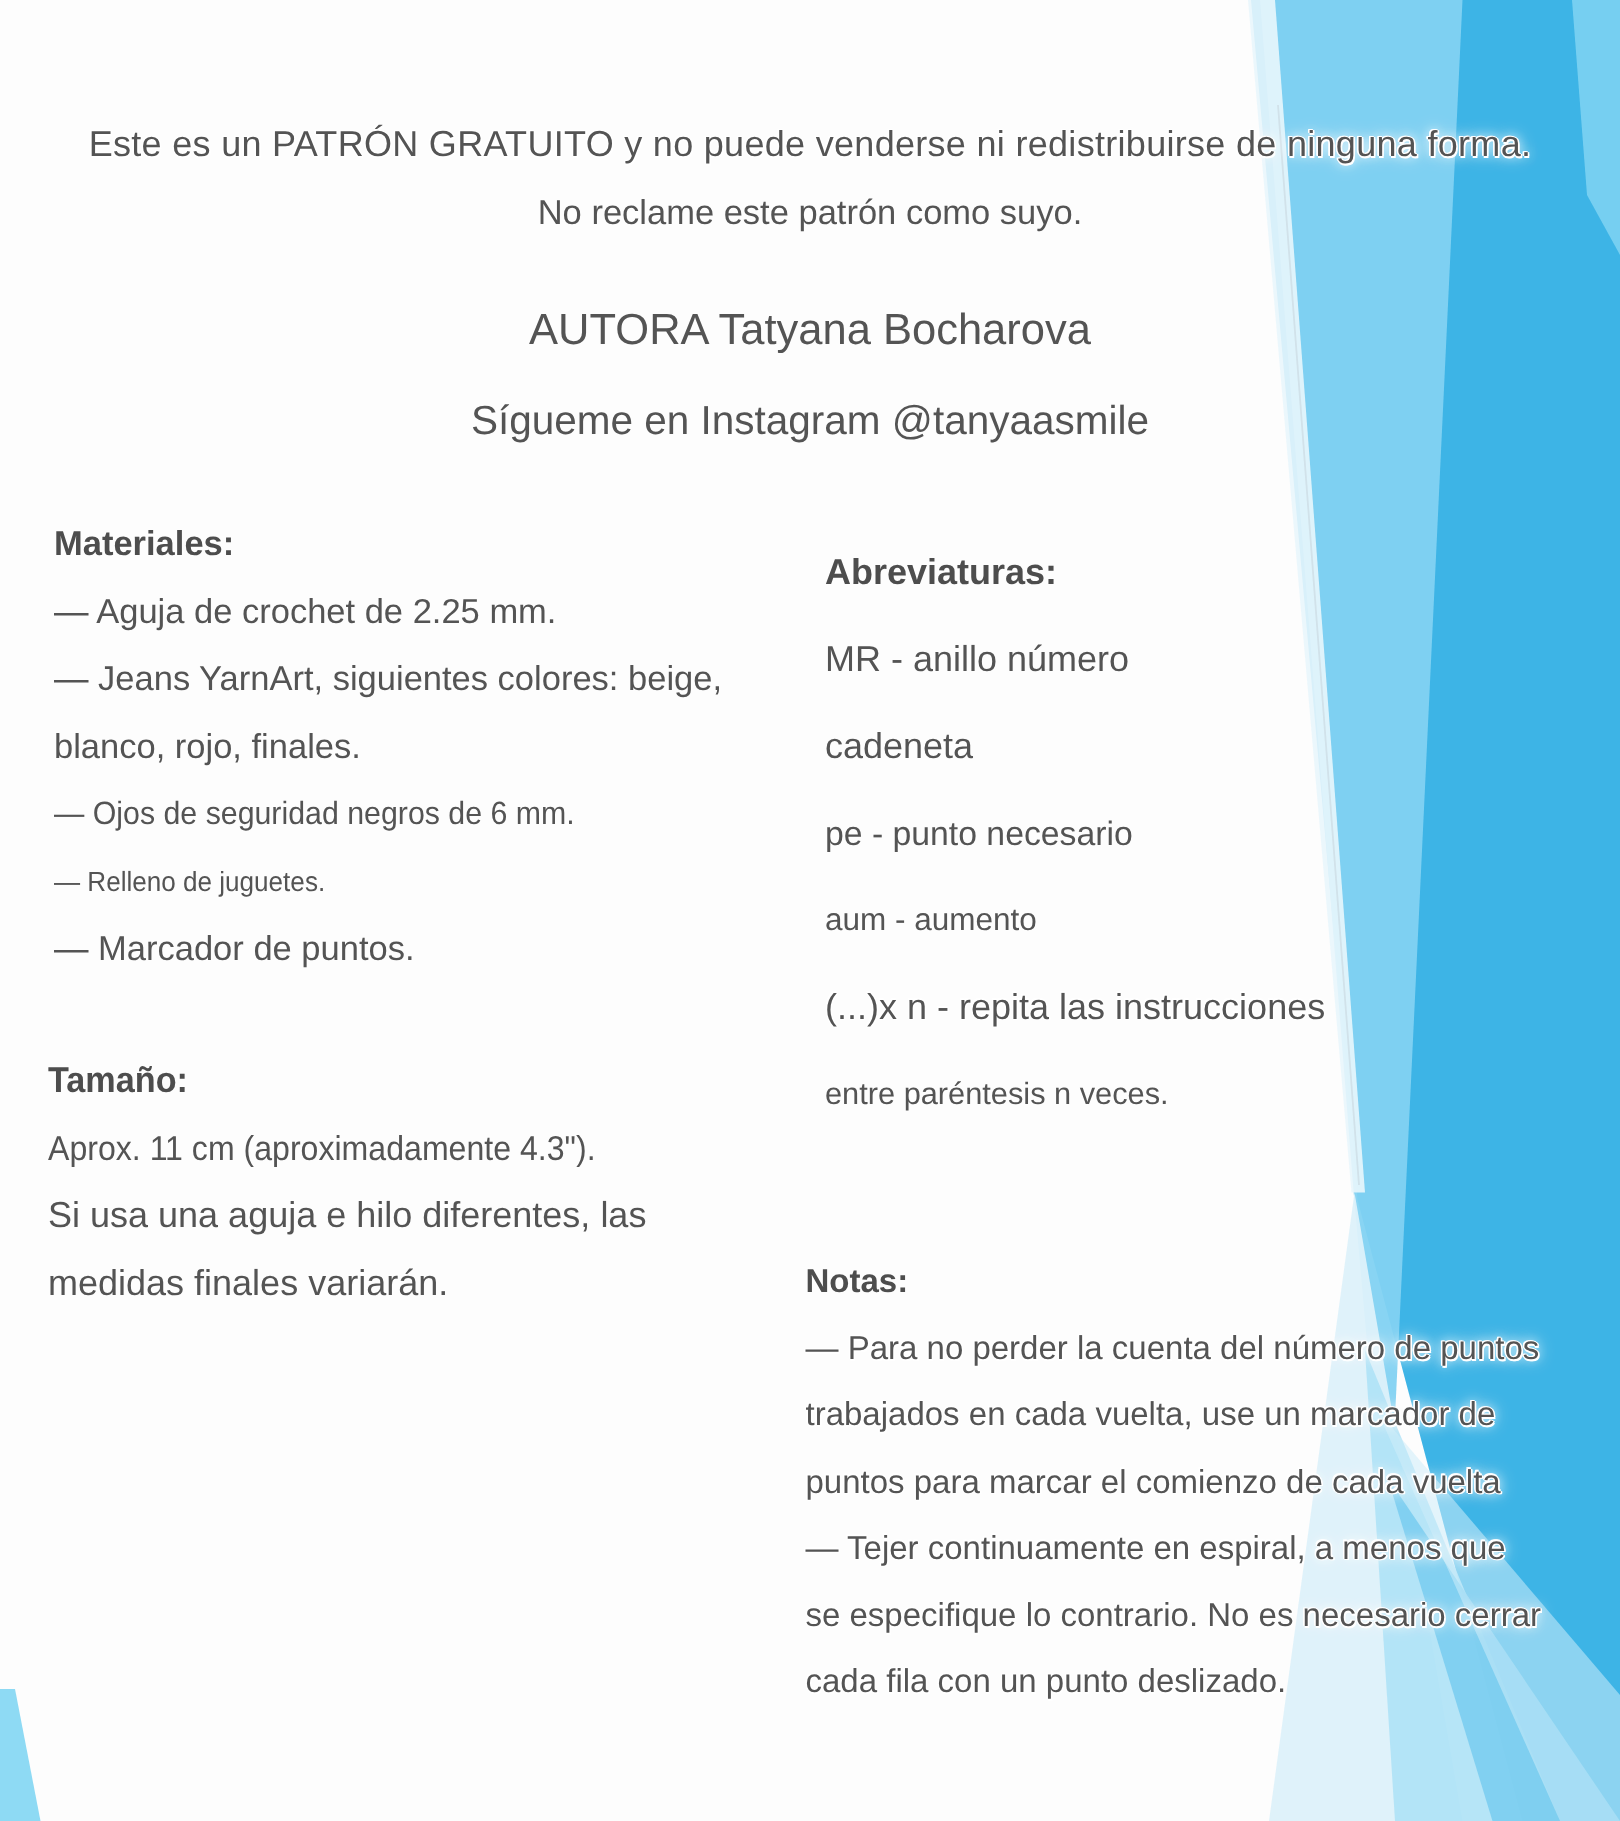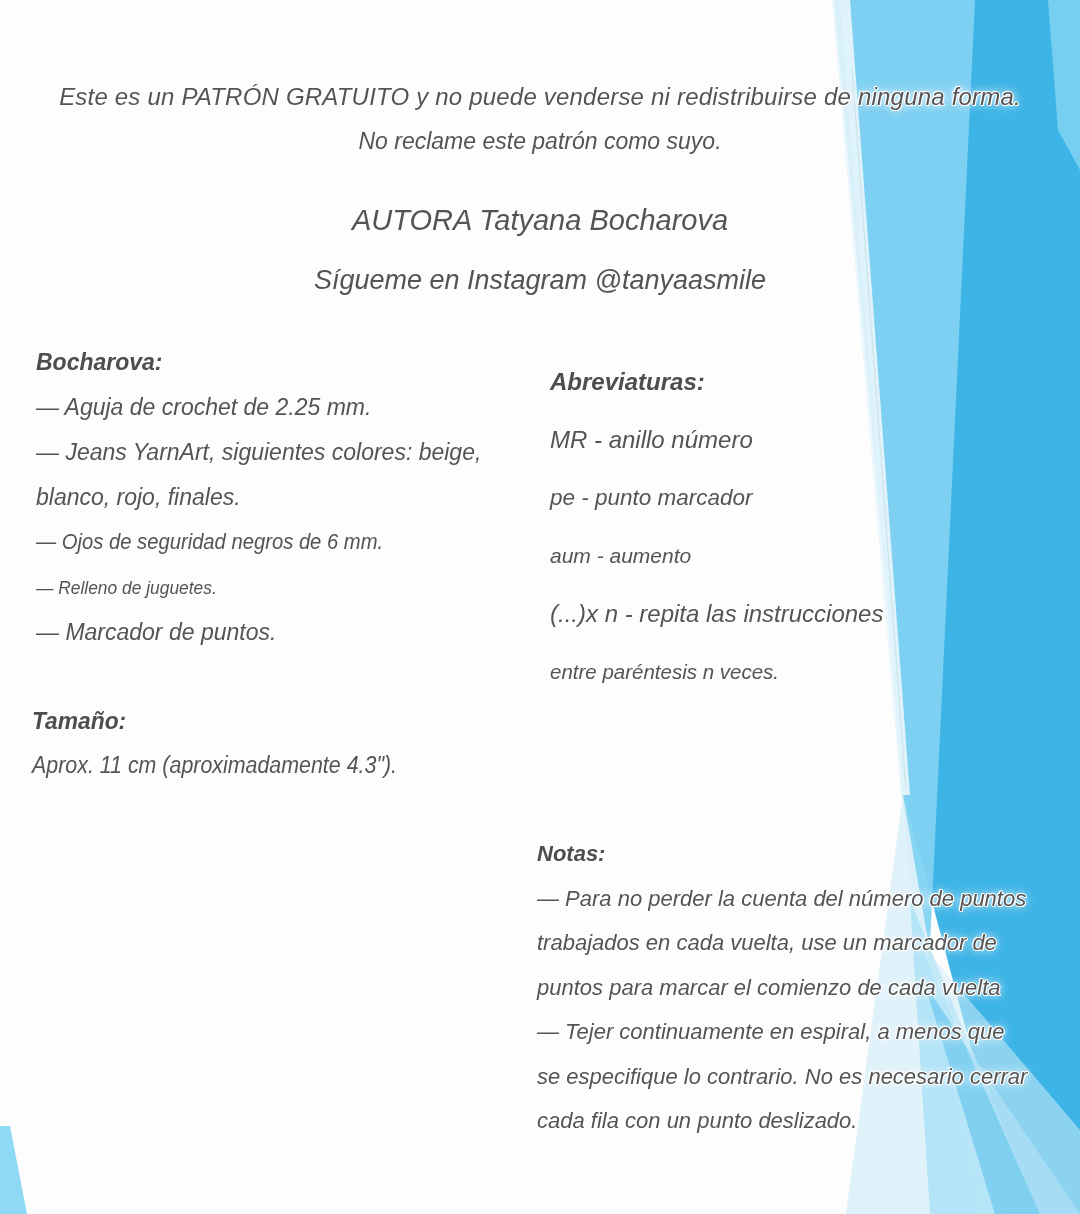--- a/index.html
+++ b/index.html
@@ -3,21 +3,21 @@
 <meta charset="utf-8">
 <style>
   html,body{margin:0;padding:0;}
   body{
     width:1080px;height:1214px;position:relative;overflow:hidden;
     background:#fdfdfd;
     font-family:"Liberation Sans","DejaVu Sans",sans-serif;
     color:#545454;
   }
   #facet-bg{position:absolute;inset:0;z-index:0;}
-  .txt{position:absolute;z-index:2;margin:0;font-style:italic;}
+  .txt{position:absolute;z-index:2;margin:0;}
   .center{left:0;width:1080px;text-align:center;}
   
   .glow{text-shadow:0 1px 0 #fff,0 -1px 0 #fff,1px 0 0 #fff,-1px 0 0 #fff,
         1px 1px 0 #fff,-1px -1px 0 #fff,0 0 7px #fff,0 0 12px rgba(255,255,255,.9);}
   .h-line1{top:83px;font-size:24px;letter-spacing:.2px;}
   .h-line2{top:128px;font-size:23px;}
   .h-author{top:204px;font-size:29px;}
   .h-insta{top:265px;font-size:27px;}
 
   .sec-title{font-size:25px;font-weight:bold;color:#4d4d4d;margin:0 0 17px 0;}
@@ -55,37 +55,39 @@
   <line x1="852" y1="70" x2="906" y2="790" stroke="#ccdbe3" stroke-width="1.2" opacity="0.7"></line>
   <polygon points="0,1126 10,1126 27,1214 0,1214" fill="#8edaf4"></polygon>
 </svg>
 
 <p class="txt center h-line1 glow">Este es un PATRÓN GRATUITO y no puede venderse ni redistribuirse de ninguna forma.</p>
 <p class="txt center h-line2">No reclame este patrón como suyo.</p>
 <p class="txt center h-author">AUTORA Tatyana Bocharova</p>
 <p class="txt center h-insta">Sígueme en Instagram @tanyaasmile</p>
 
 <div class="txt materials">
-  <p class="sec-title">Bocharova:</p>
+  <p class="sec-title">Materiales:</p>
   <p>— Aguja de crochet de 2.25 mm.</p>
   <p>— Jeans YarnArt, siguientes colores: beige, blanco, rojo, finales.</p>
   <p class="cond">— Ojos de seguridad negros de 6 mm.</p>
   <p class="small">— Relleno de juguetes.</p>
   <p>— Marcador de puntos.</p>
 </div>
 
 <div class="txt size">
   <p class="sec-title">Tamaño:</p>
   <p class="cond">Aprox. 11 cm (aproximadamente 4.3").</p>
+  <p>Si usa una aguja e hilo diferentes, las medidas finales variarán.</p>
 </div>
 
 <div class="txt abbr">
   <p class="sec-title">Abreviaturas:</p>
   <p>MR - anillo número</p>
-  <p class="s1">pe - punto marcador</p>
+  <p>cadeneta</p>
+  <p class="s1">pe - punto necesario</p>
   <p class="s2">aum - aumento</p>
   <p class="glow">(...)x n - repita las instrucciones</p>
   <p class="s3">entre paréntesis n veces.</p>
 </div>
 
 <div class="txt notes">
   <p class="sec-title">Notas:</p>
   <p class="glow">— Para no perder la cuenta del número de puntos trabajados en cada vuelta, use un marcador de puntos para marcar el comienzo de cada vuelta</p>
   <p class="glow">— Tejer continuamente en espiral, a menos que se especifique lo contrario. No es necesario cerrar cada fila con un punto deslizado.</p>
 </div>

